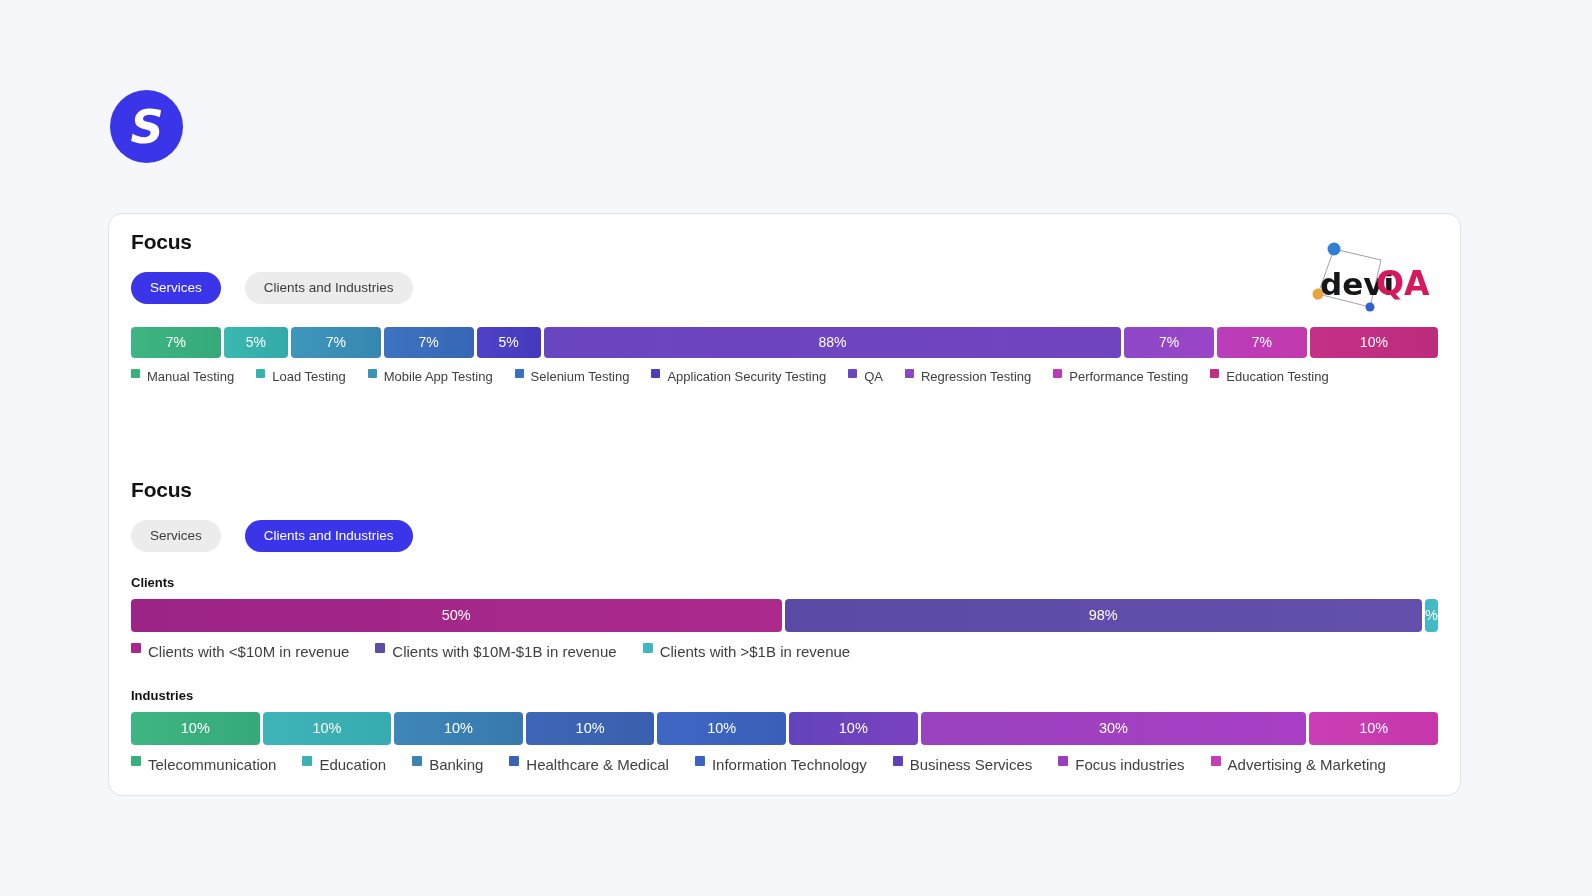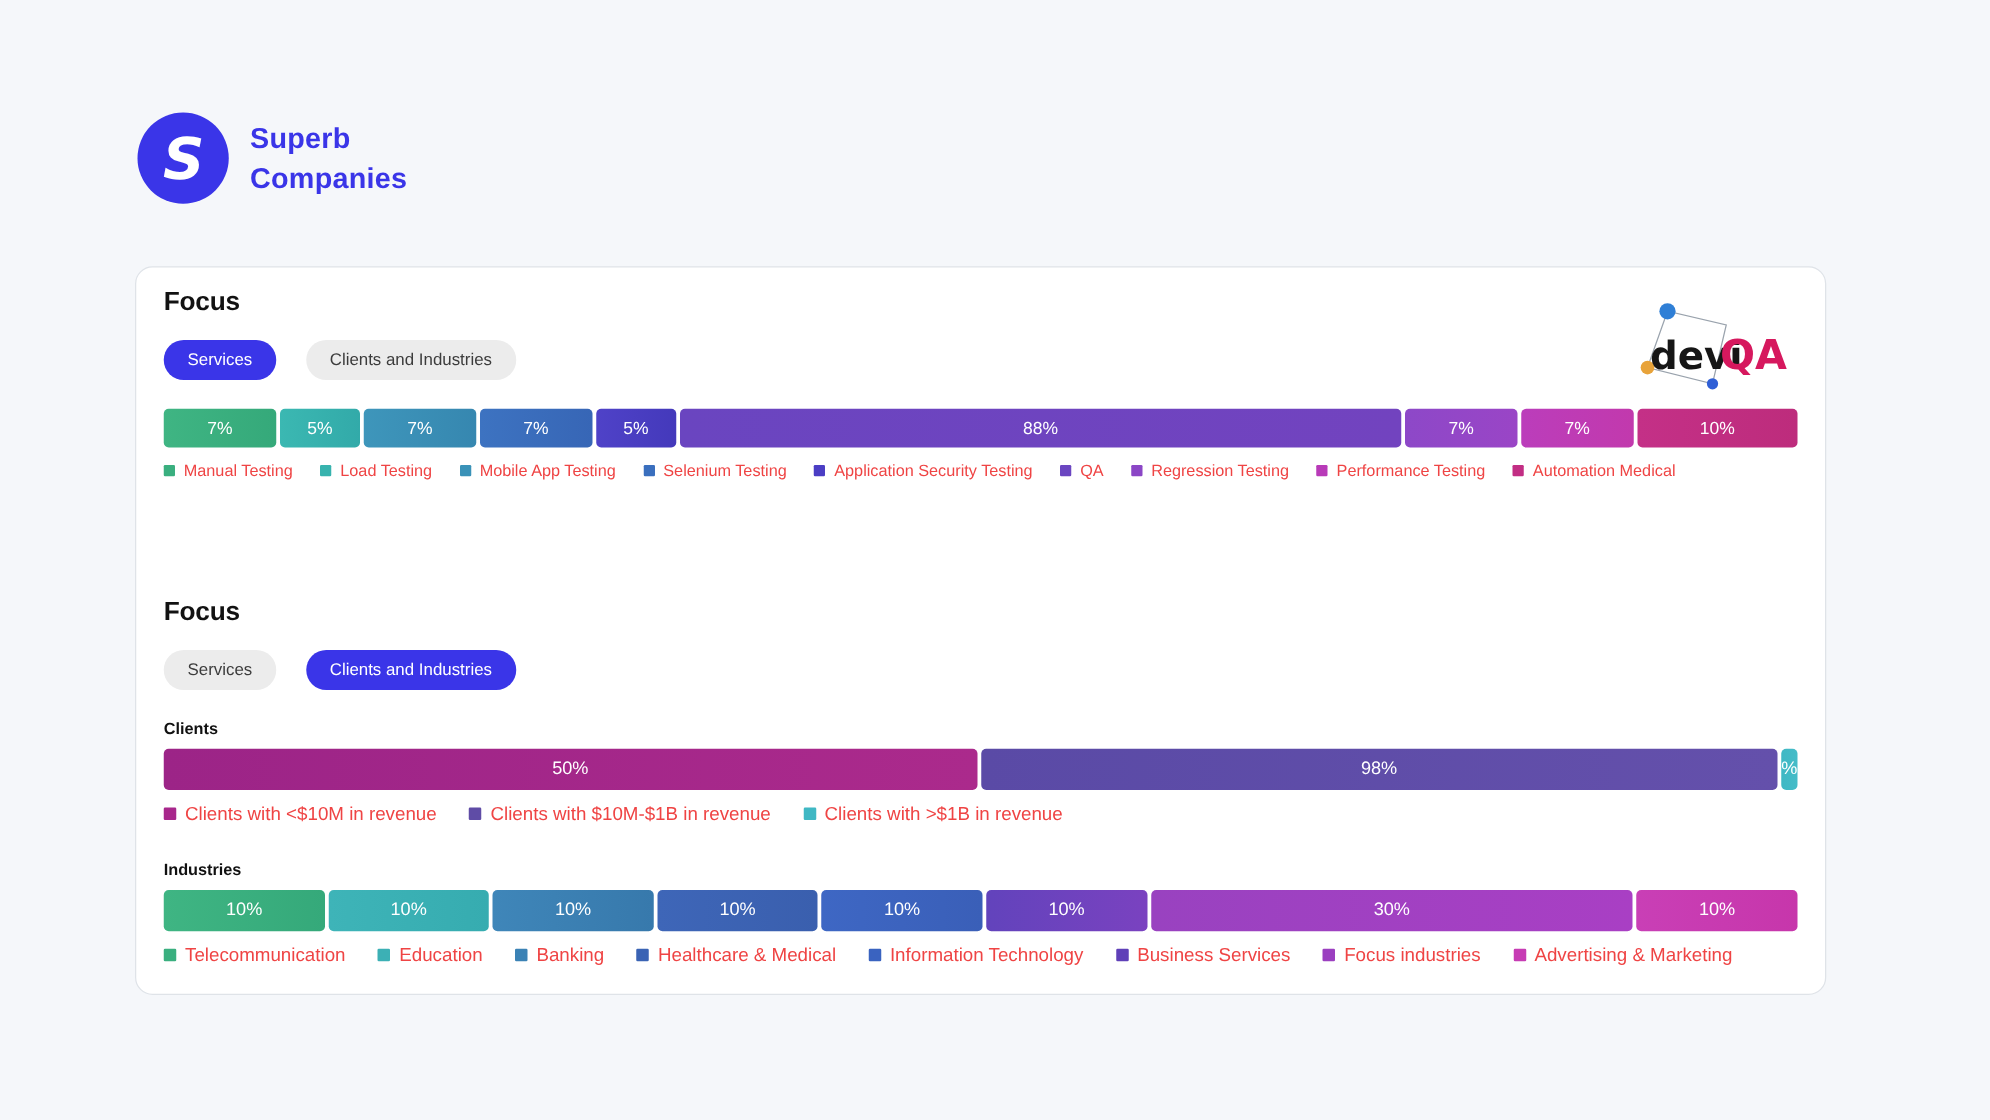--- a/index.html
+++ b/index.html
@@ -146,26 +146,25 @@
   .bar-lg { height: 33px; }
   .bar-lg .seg { font-size: 14.5px; text-align: center; }
 
   .legend {
     display: flex;
     flex-wrap: wrap;
     margin-top: 11px;
   }
   .legend-item {
     display: flex;
-    align-items: center;
     gap: 7px;
     margin-right: 22px;
     margin-bottom: 8px;
     font-size: 13px;
-    color: #ef4444;
+    color: #404040;
     white-space: nowrap;
   }
   .legend-item.lg { font-size: 15px; margin-right: 26px; }
   .swatch {
     width: 9px;
     height: 9px;
     flex: none;
     border-radius: 1px;
   }
   .legend-item.lg .swatch { width: 10px; height: 10px; }
@@ -174,22 +173,20 @@
 </style>
 </head>
 <body>
 
 <div class="page">
 
   <div class="brand">
     <div class="brand-logo">
       <span>S</span>
     </div>
-    <div class="brand-name">Superb
-Companies</div>
   </div>
 
   <div class="card">
 
     <div class="deviqa">
       <svg width="150" height="100" viewBox="0 0 150 100" xmlns="http://www.w3.org/2000/svg">
         <polygon points="30,62 46,17 93,28 82,75" fill="none" stroke="#9aa3ad" stroke-width="1"></polygon>
         <circle cx="46" cy="17" r="6.5" fill="#2f7fd6"></circle>
         <circle cx="30" cy="62" r="5.5" fill="#e8a33a"></circle>
         <circle cx="82" cy="75" r="4.5" fill="#2f5fd6"></circle>
@@ -248,21 +245,21 @@
               <div class="legend-item">
                 <span class="swatch" style="background: rgb(139, 70, 198);"></span>
                 <span>Regression Testing</span>
               </div>
               <div class="legend-item">
                 <span class="swatch" style="background: rgb(184, 58, 184);"></span>
                 <span>Performance Testing</span>
               </div>
               <div class="legend-item">
                 <span class="swatch" style="background: rgb(194, 46, 132);"></span>
-                <span>Automation Medical</span>
+                <span>Education Testing</span>
               </div>
             </div>
           </div>
       </div>
     </div>
 
     <div class="section section-2">
       <h2 class="focus-title">Focus</h2>
       <div class="tabs">
         <button class="tab">Services</button>

